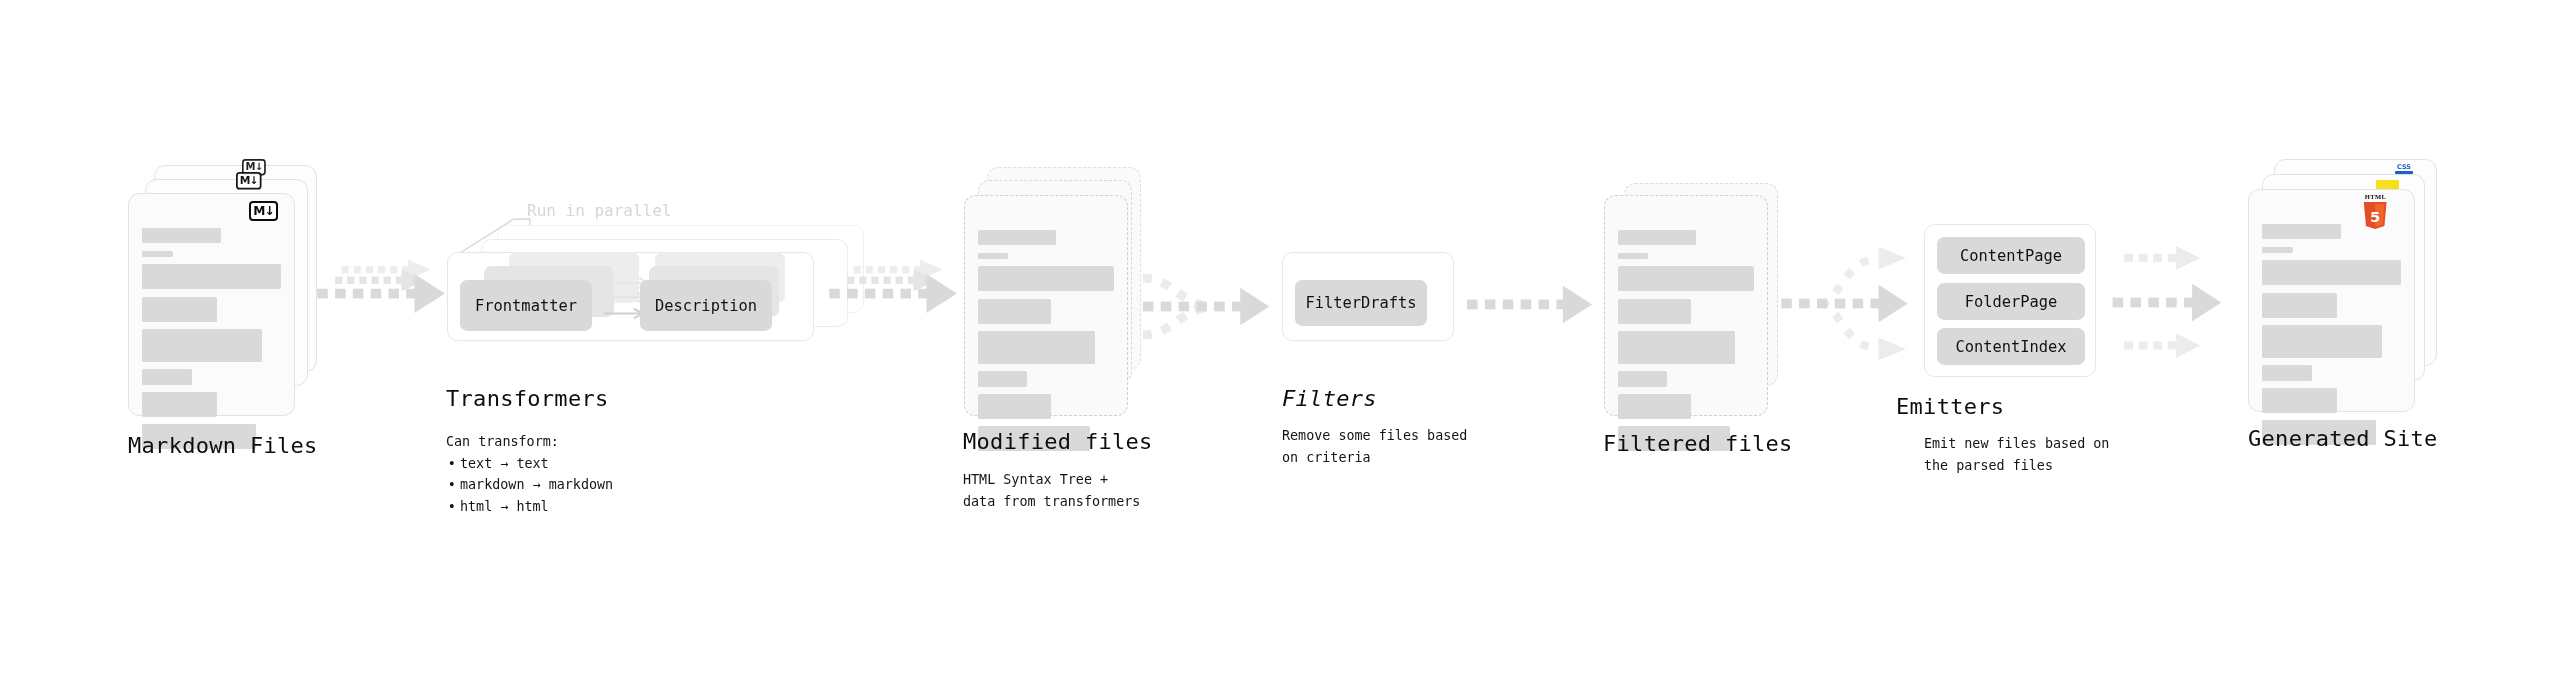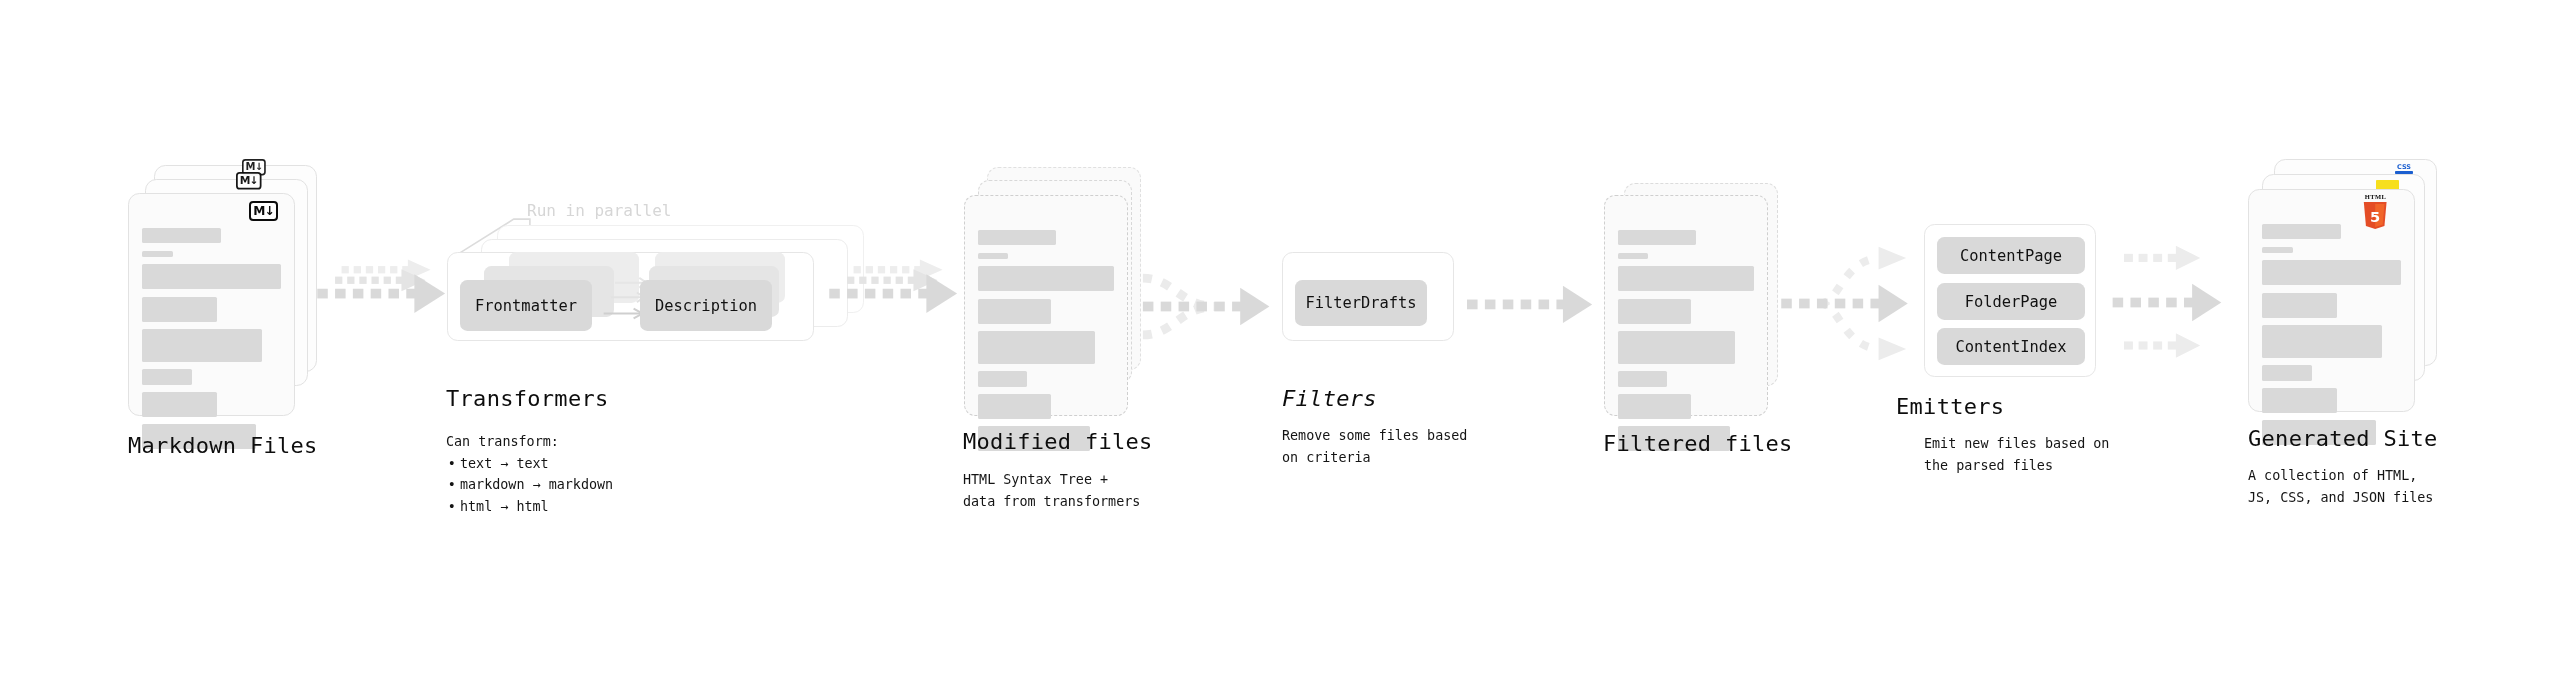--- a/index.html
+++ b/index.html
@@ -471,17 +471,15 @@
       <span class="word">HTML</span>
       <svg class="shield" width="24.4" height="27" viewBox="0 0 30 33">
         <path d="M1 0 H29 L26.4 29.4 L15 33 L3.6 29.4 Z" fill="#e44d26"></path>
         <path d="M15 2.4 V30.7 L24.2 27.8 L26.4 2.4 Z" fill="#f16529"></path>
         <text x="15" y="24" text-anchor="middle" font-family="DejaVu Sans, Liberation Sans, sans-serif" font-size="18" font-weight="700" fill="#ffffff">5</text>
       </svg>
     </div>
   </div>
 
   <div class="title" style="left:2248px; top:426px;">Generated Site</div>
-  <div class="subtitle" style="left:2248px; top:465px;">A collection of HTML,
-JS, CSS, and JSON files</div>
 
 </div>
 
 
 </body></html>

